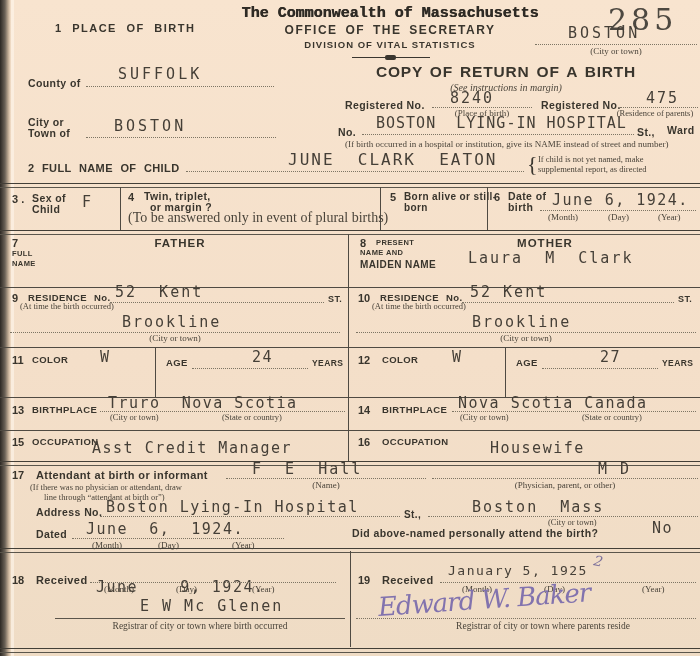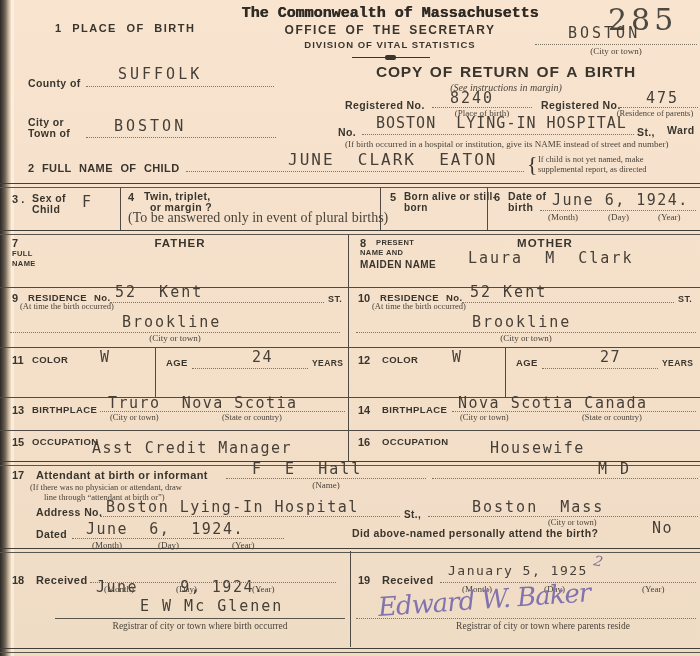--- a/index.html
+++ b/index.html
@@ -208,20 +208,21 @@
 
   <div class="dr" style="top:461px;"></div>
 
   <div class="abs num" style="left:12px;top:469px;">17</div>
   <div class="abs b" style="left:36px;top:469px;font-size:11px;font-weight:600;">Attendant at birth or informant</div>
   <div class="abs t" style="left:252px;top:462px;font-size:15px;letter-spacing:2px;">F  E  Hall</div>
   <div class="abs dot" style="left:226px;top:478px;width:200px;"></div>
   <div class="abs c ctr" style="left:226px;top:481px;width:200px;">(Name)</div>
   <div class="abs t" style="left:598px;top:462px;font-size:15px;letter-spacing:2px;">M D</div>
   <div class="abs dot" style="left:432px;top:478px;width:266px;"></div>
+  <div class="abs c ctr" style="left:432px;top:481px;width:266px;">(Physician, parent, or other)</div>
   <div class="abs c" style="left:30px;top:483px;font-size:8.5px;">(If there was no physician or attendant, draw</div>
   <div class="abs c" style="left:44px;top:493px;font-size:8.5px;">line through “attendant at birth or”)</div>
 
   <div class="abs b" style="left:36px;top:507px;font-size:10.5px;">Address No.</div>
   <div class="abs t" style="left:106px;top:500px;font-size:15px;letter-spacing:1.5px;">Boston Lying-In Hospital</div>
   <div class="abs dot" style="left:100px;top:516px;width:300px;"></div>
   <div class="abs b" style="left:404px;top:509px;font-size:10px;">St.,</div>
   <div class="abs t" style="left:472px;top:500px;font-size:15px;letter-spacing:2px;">Boston  Mass</div>
   <div class="abs dot" style="left:428px;top:516px;width:270px;"></div>
   <div class="abs c" style="left:548px;top:518px;font-size:8.5px;">(City or town)</div>

